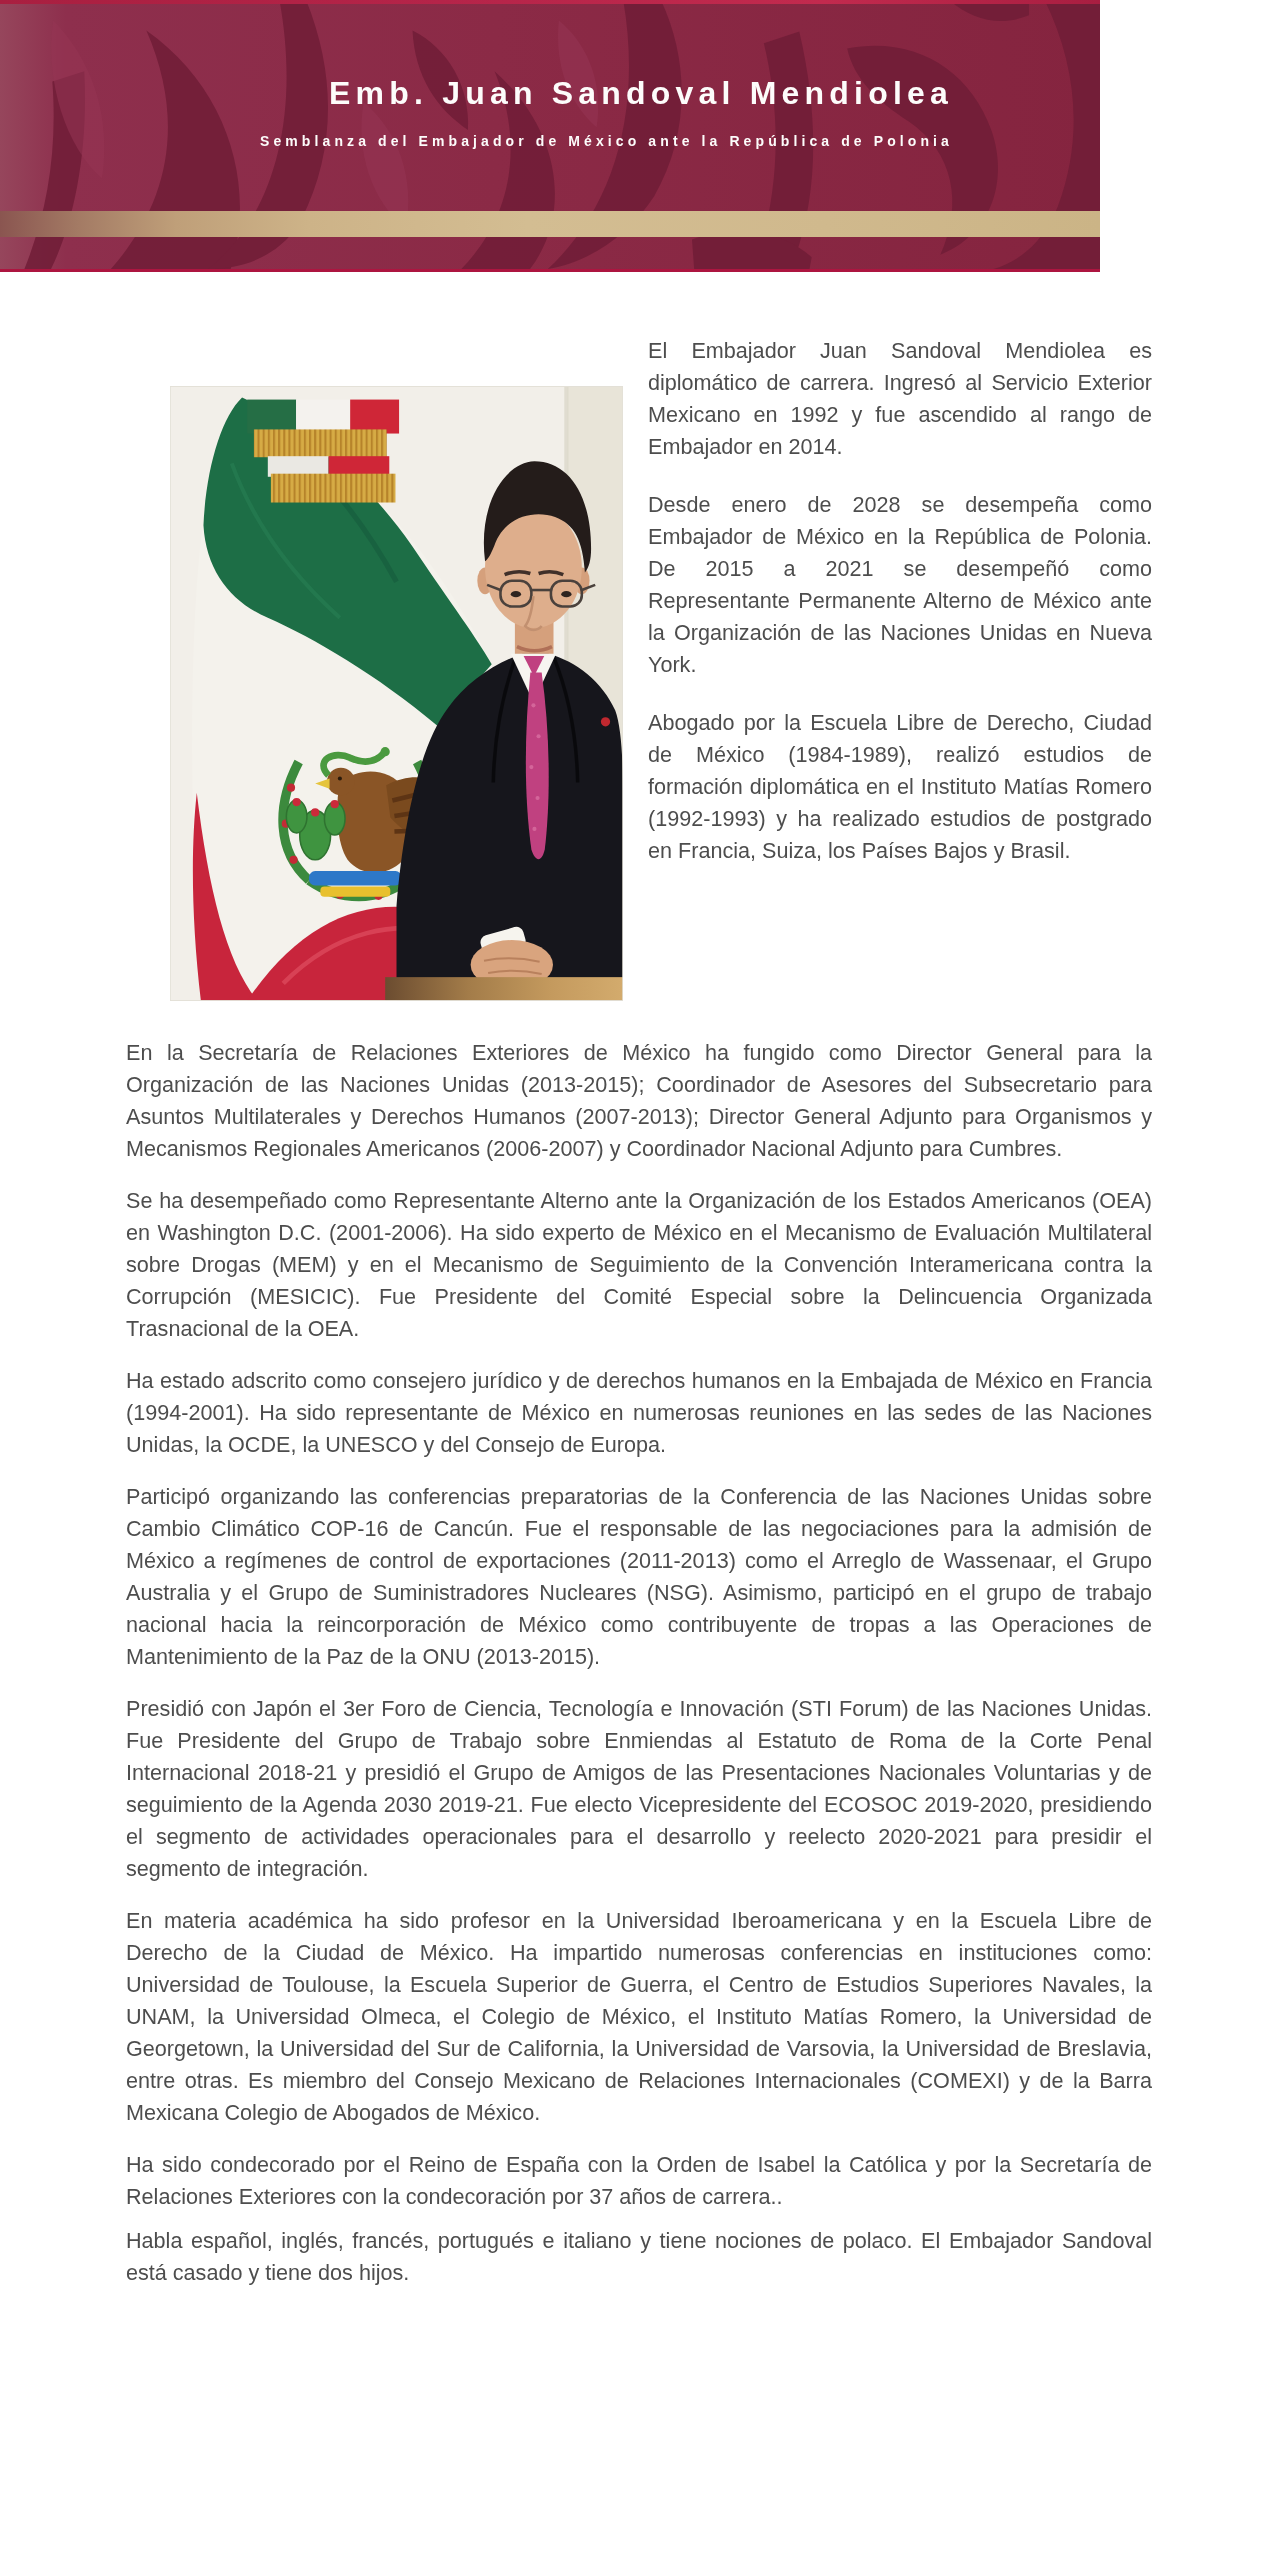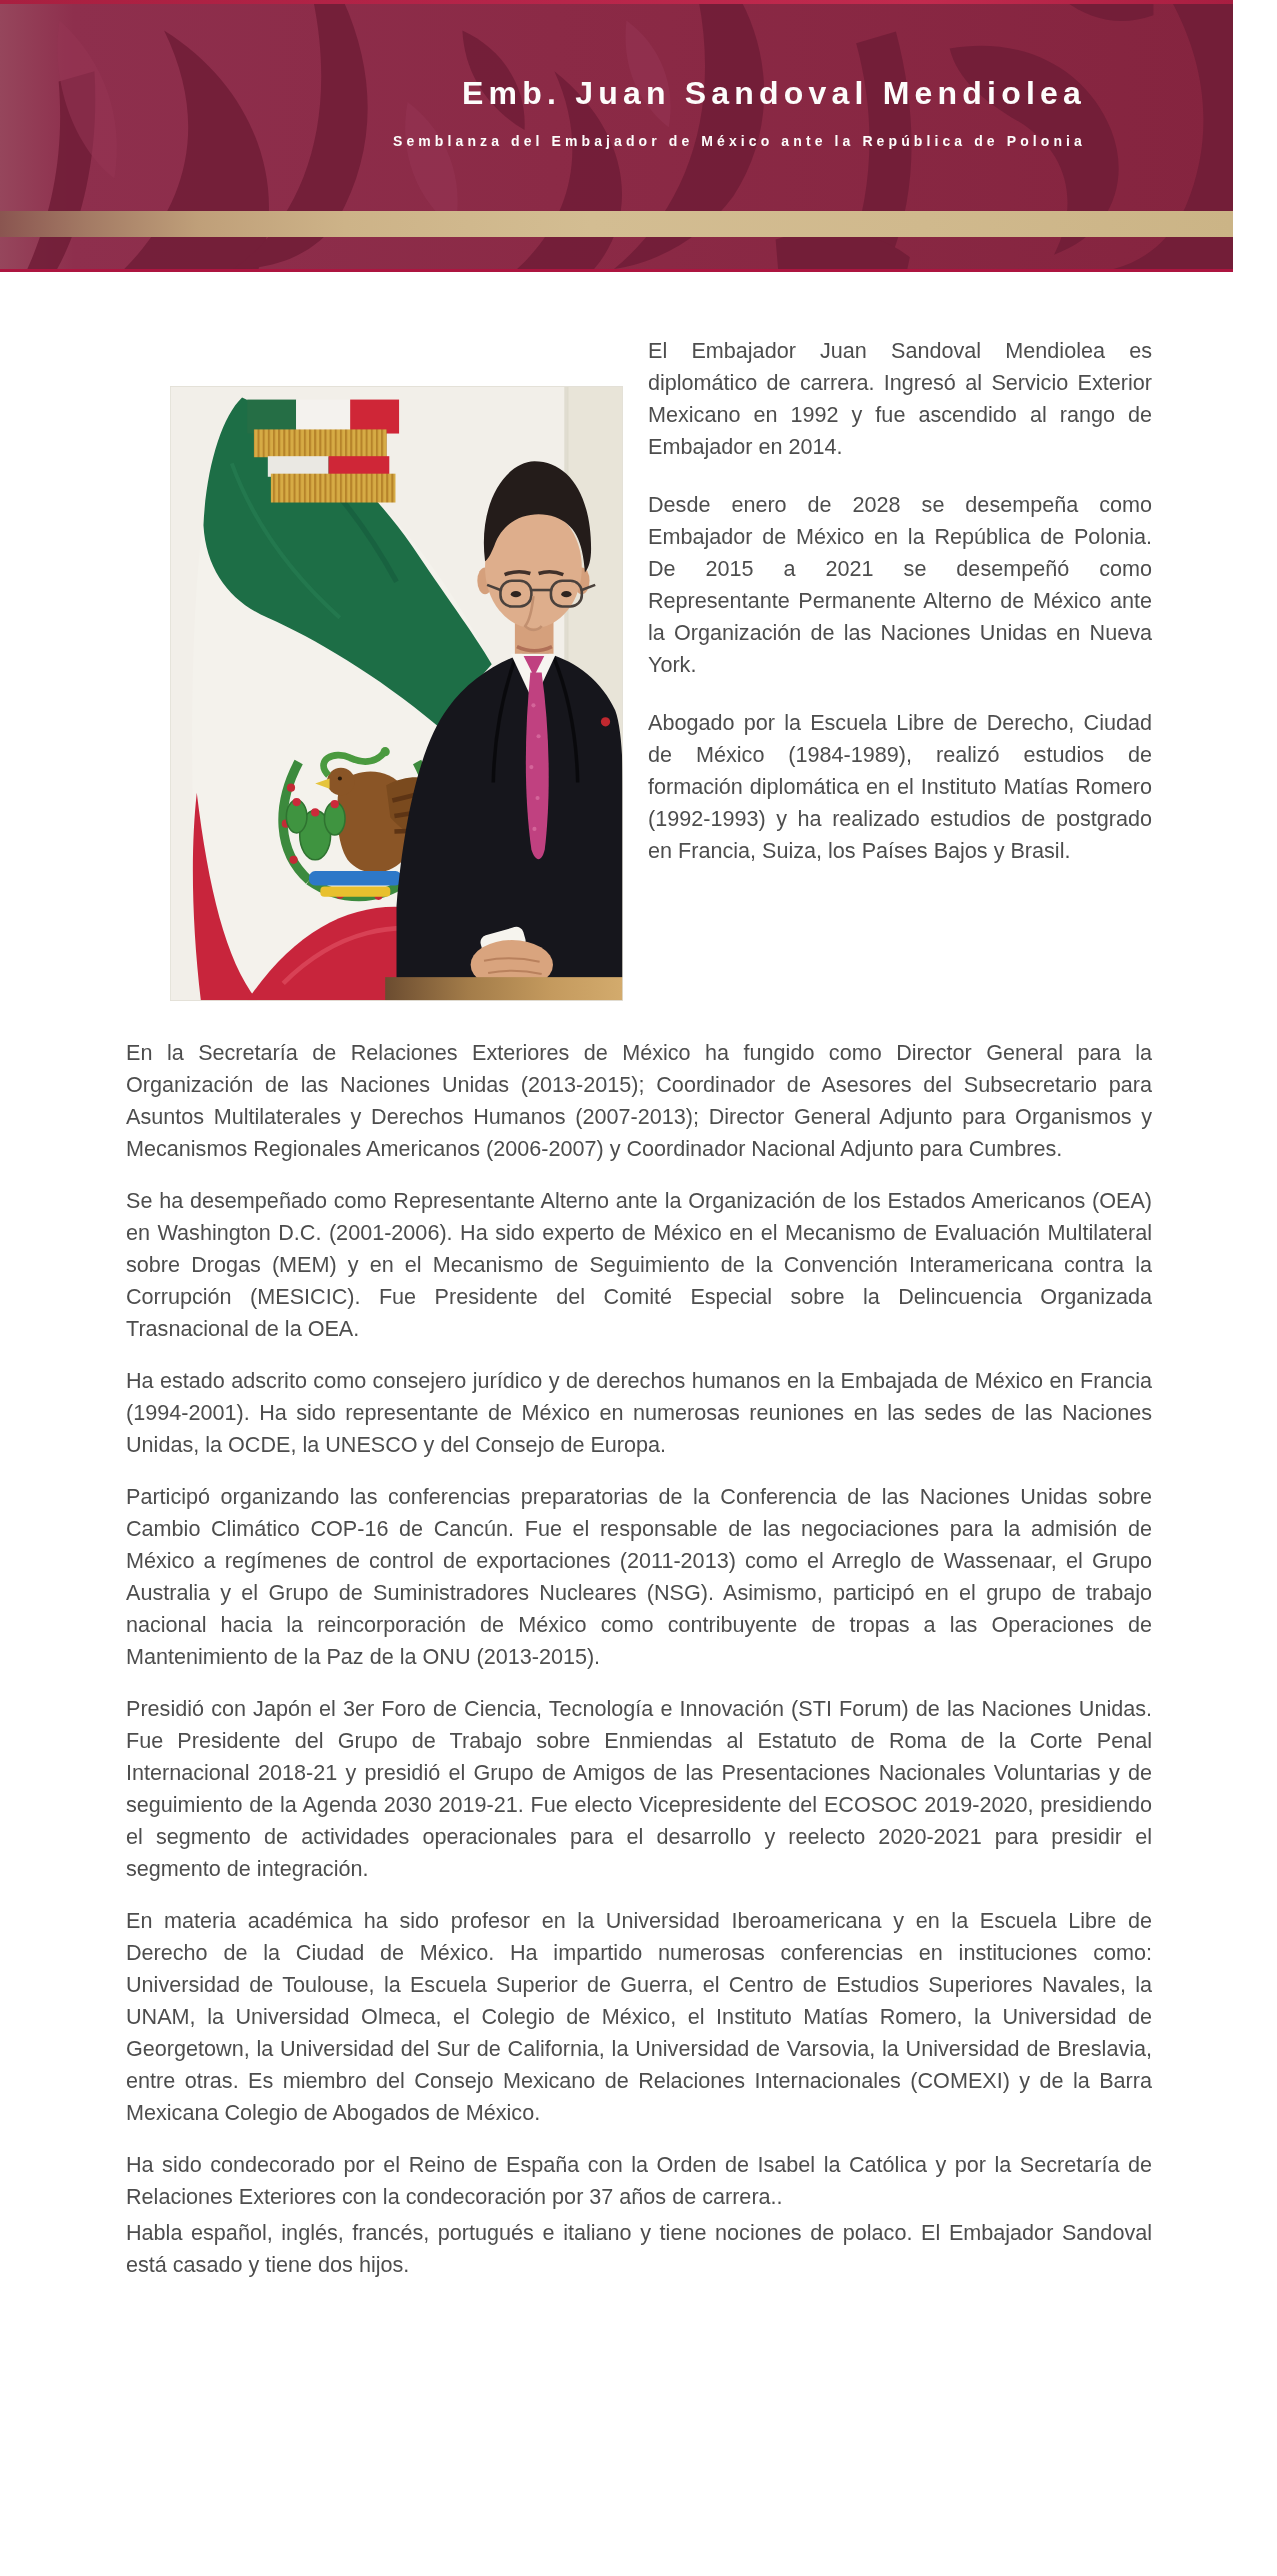--- a/index.html
+++ b/index.html
@@ -3,21 +3,21 @@
 <meta charset="utf-8">
 <style>
   * { margin:0; padding:0; box-sizing:border-box; }
   html,body { background:#ffffff; }
   body {
     width:1278px; height:2666px; position:relative; overflow:hidden;
     font-family:"Liberation Sans", sans-serif;
   }
   
   .header {
-    position:relative; width:1233px; height:272px;
+    position:relative; width:1100px; height:272px;
     background:#be185d; overflow:hidden;
     border-bottom:3.1px solid #ad1540;
   }
   .header-pattern { position:absolute; top:0; left:0; width:100%; height:100%; }
   .top-strip {
     position:absolute; top:0; left:0; width:100%; height:4.1px;
     background:linear-gradient(90deg,#a91f40,#b52449 40%,#c22a4e 75%,#a81e41);
   }
   .header-text {
     position:absolute; top:76px; right:147px; text-align:right; color:#fdfcfb; z-index:3;
@@ -41,21 +41,21 @@
   }
   .photo-fig svg { display:block; width:453px; height:615px; }
   .bio-col { flex:1; margin-top:63px; }
   p.bio {
     font-size:21.6px; line-height:32px; font-weight:300; color:#4d4d4d;
     text-align:justify;
   }
   .bio-col p.bio + p.bio { margin-top:26px; }
   .full-bios { margin-top:36px; }
   .full-bios p.bio + p.bio { margin-top:20px; }
-  .full-bios p.bio + p.bio.tight { margin-top:4px; }
+  .full-bios p.bio + p.bio.tight { margin-top:12px; }
 </style>
 </head>
 <body>
 
 <header class="header">
   <svg class="header-pattern" viewBox="0 0 2480 528" preserveAspectRatio="none" aria-hidden="true">
     <defs>
       <linearGradient id="hdrGrad" x1="0" y1="0" x2="1" y2="0">
         <stop offset="0" stop-color="#96465c"></stop>
         <stop offset="0.06" stop-color="#8e2f4d"></stop>

